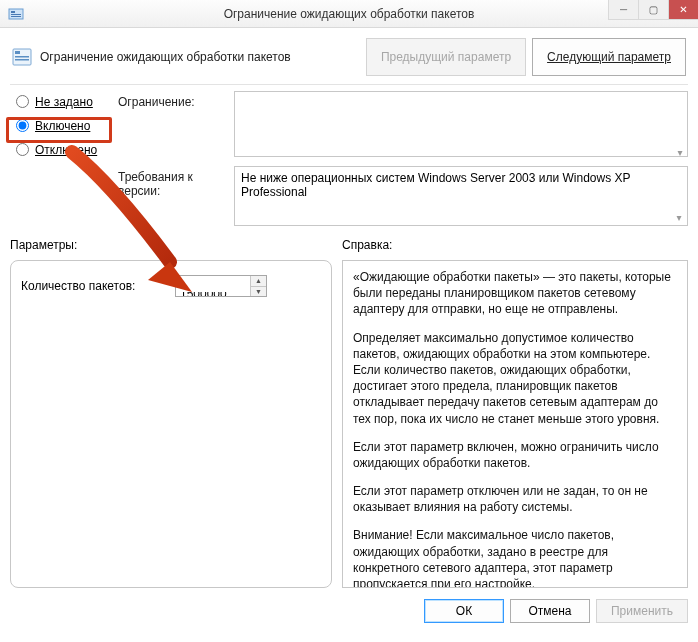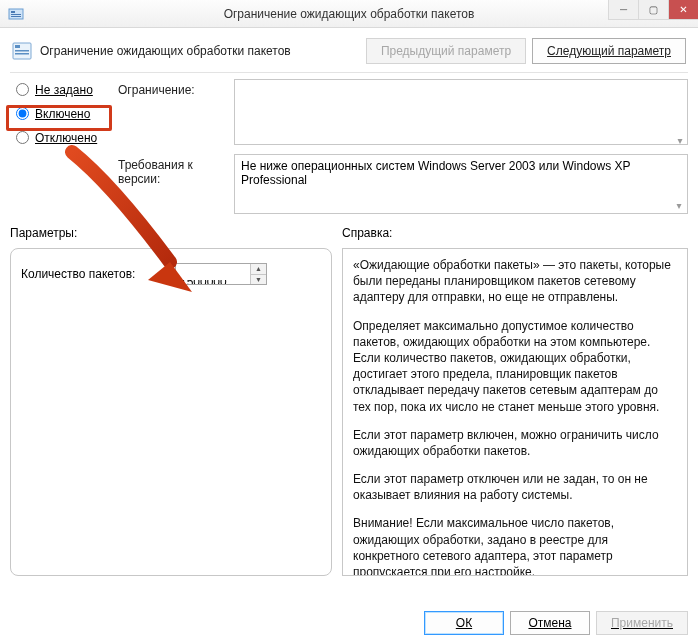--- a/index.html
+++ b/index.html
@@ -51,21 +51,21 @@
   .win-btn.close { background: #c85050; color: #fff; }
   .header-row {
     display: flex;
     align-items: center;
     padding: 10px 12px 8px 12px;
   }
   .header-row .gp-icon { width: 20px; height: 20px; margin-right: 8px; }
   .header-row .header-label { flex: 0 0 auto; color: #222; }
   .header-row .spacer { flex: 1; }
   .nav-btn {
-    height: 26px;
+    height: 38px;
     padding: 0 14px;
     margin-left: 6px;
     background: #fdfdfd;
     border: 1px solid #adadad;
     font: inherit;
     color: #222;
   }
   .nav-btn.disabled { color: #a7a7a7; border-color: #d4d4d4; background: #f4f4f4; }
   .nav-btn:not(.disabled) { text-decoration: underline; }
   hr.sep {
@@ -188,29 +188,28 @@
     flex: 1;
     height: 328px;
     padding: 8px 10px;
     font-size: 12px;
     line-height: 1.35;
     color: #111;
   }
   .help-panel p { margin: 0 0 12px 0; }
   .footer {
     position: absolute;
-    bottom: 0; left: 0; right: 0;
+    bottom: 12px; left: 0; right: 0;
     height: 38px;
     display: flex;
     align-items: center;
     justify-content: flex-end;
     padding: 0 10px;
     gap: 6px;
     background: #fff;
-    text-decoration: underline;
   }
   .dlg-btn {
     height: 24px;
     min-width: 80px;
     padding: 0 14px;
     background: #fdfdfd;
     border: 1px solid #adadad;
     font: inherit;
   }
   .dlg-btn.primary { border: 1px solid #3399ff; box-shadow: inset 0 0 0 1px #bde2ff; }

